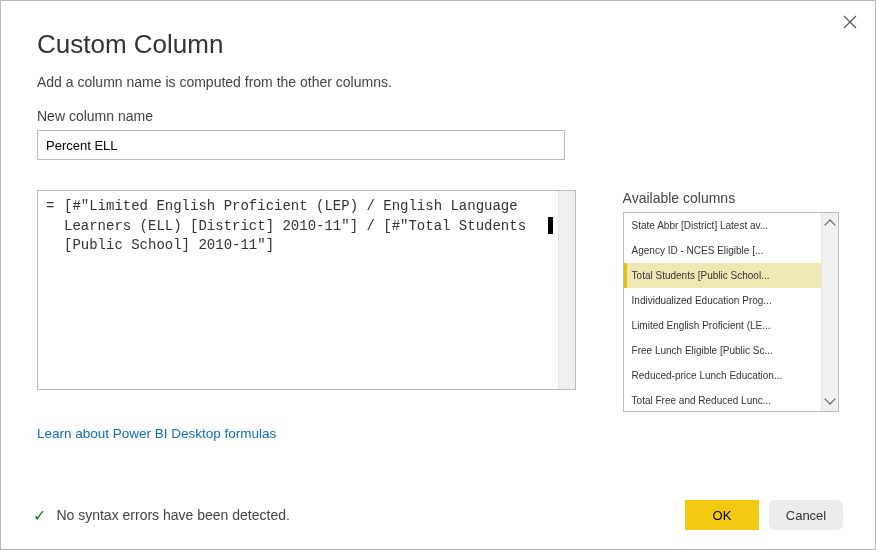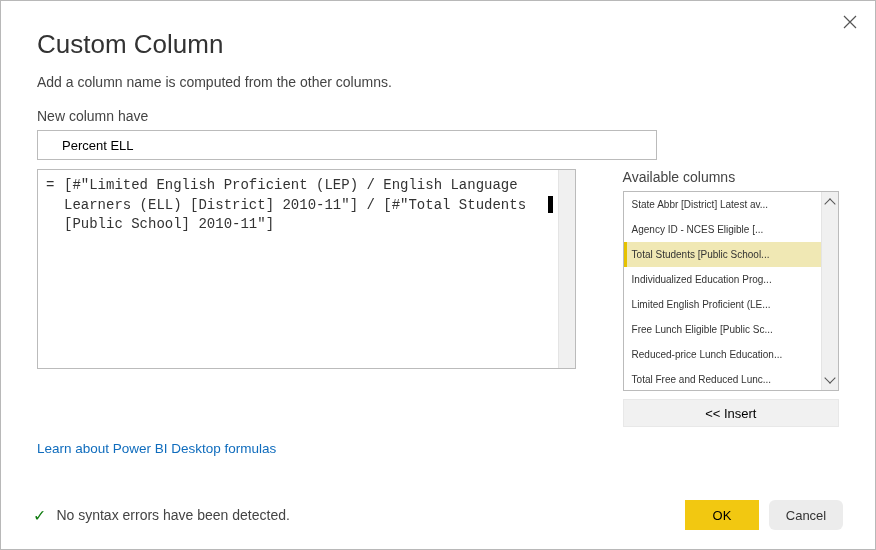--- a/index.html
+++ b/index.html
@@ -36,27 +36,27 @@
   }
   .label {
     font-size: 14px;
     color: #444;
     margin-bottom: 6px;
     display: flex;
     align-items: center;
     gap: 6px;
   }
   .name-input {
-    width: 620px;
+    width: 528px;
     height: 30px;
     border: 1px solid #bbb;
-    padding: 0 24px;
+    padding: 0 8px;
     font-size: 13px;
     font-family: inherit;
-    margin-bottom: 9px;
+    margin-bottom: 30px;
   }
   .columns-row {
     display: flex;
     gap: 22px;
   }
   .formula-col { width: 540px; }
   .available-col { width: 242px; padding-left: 25px; }
   .formula-box {
     width: 100%;
     height: 200px;
@@ -189,21 +189,21 @@
 <div class="close-btn">
   <svg width="14" height="14" viewBox="0 0 14 14">
       <path d="M1 1 L13 13 M13 1 L1 13" stroke="#555" stroke-width="1.2" fill="none"></path>
     </svg>
 </div>
 
 <div class="content">
   <h1>Custom Column</h1>
   <div class="subtitle">Add a column name is computed from the other columns.</div>
 
-  <div class="label">New column have</div>
+  <div class="label">New column name</div>
   <input class="name-input" value="Percent ELL" style="">
 
   <div class="columns-row">
     <div class="formula-col">
       <div class="formula-box">
         <div class="formula-text">
           <span class="eq">=</span>
           <span class="formula-body">[#"Limited English Proficient (LEP) / English Language Learners (ELL) [District] 2010-11"] / [#"Total Students [Public School] 2010-11"]</span>
         </div>
         <div class="cursor-caret"></div>
@@ -222,21 +222,20 @@
             <div class="list-item">Limited English Proficient (LE...</div>
             <div class="list-item">Free Lunch Eligible [Public Sc...</div>
             <div class="list-item">Reduced-price Lunch Education...</div>
             <div class="list-item">Total Free and Reduced Lunc...</div>
           </div>
         <div class="list-scroll">
           <div class="chevron chev-up"></div>
           <div class="chevron chev-down"></div>
         </div>
       </div>
-      <button class="insert-btn">&lt;&lt; Insert</button>
     </div>
   </div>
 
   <span class="learn-link">Learn about Power BI Desktop formulas</span>
 </div>
 
 <div class="footer">
   <div class="status">
     <span class="check-icon">✓</span>
     <span>No syntax errors have been detected.</span>

